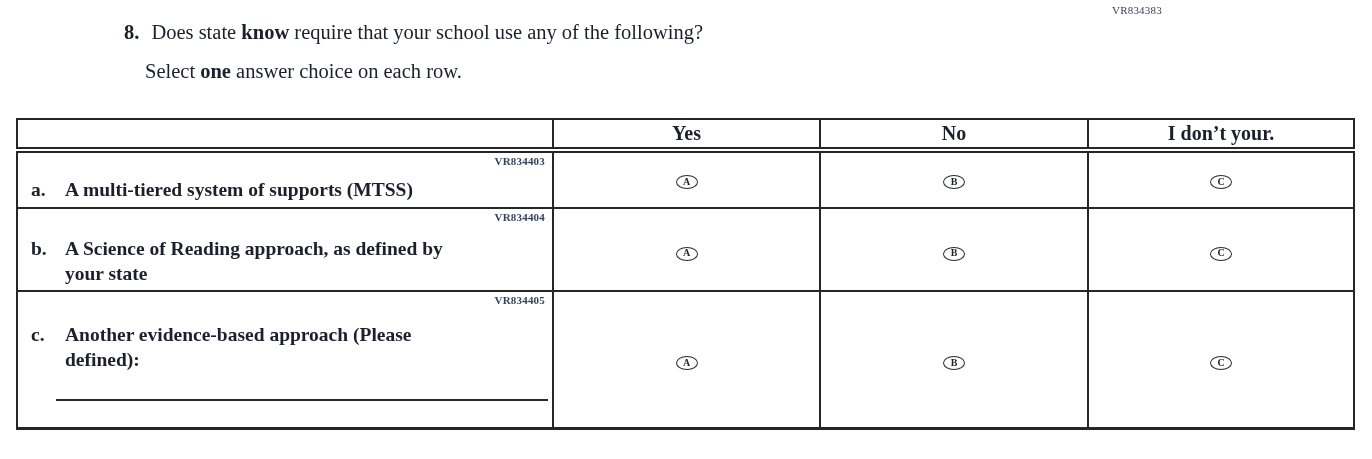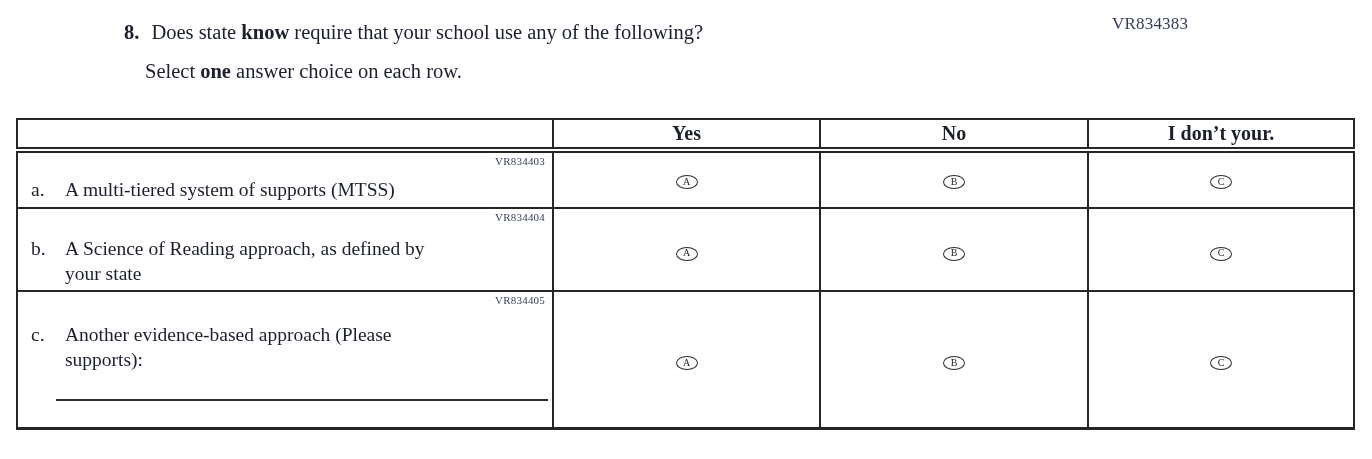--- a/index.html
+++ b/index.html
@@ -9,22 +9,22 @@
     font-family: "Liberation Serif", "DejaVu Serif", serif;
     color: #1b202c;
     position: relative;
     overflow: hidden;
   }
 
   
   .form-code {
     position: absolute;
     left: 1112px;
-    top: 14px;
-    font-size: 17px;
+    top: 4px;
+    font-size: 11px;
     color: #343e5c;
     letter-spacing: 0.2px;
   }
   .question-line {
     position: absolute;
     left: 124px;
     top: 21px;
     font-size: 20.5px;
     white-space: nowrap;
   }
@@ -50,20 +50,21 @@
     border-bottom-width: 3px;
   }
   col.c-label { width: 536px; }
   col.c-yes   { width: 267px; }
   col.c-no    { width: 268px; }
   col.c-idk   { width: 266px; }
 
   .q-table th, .q-table td {
     border: 2px solid #262626;
     padding: 0;
+    font-weight: bold;
   }
   .q-table thead th {
     height: 31px;
     font-size: 20px;
     font-weight: bold;
     text-align: center;
     vertical-align: middle;
     border-bottom: 6px double #262626;
     margin-left: 34px;
   }
@@ -193,21 +194,21 @@
         <span class="bubble">C</span>
       </td>
     </tr>
     <tr class="row-c">
       <td class="label-cell">
         <span class="vr">VR834405</span>
         <div class="label">
           <span class="ltr">c.</span>
           <span class="txt">
             <span class="ln">Another evidence-based approach (Please</span>
-            <span class="ln">supports):</span>
+            <span class="ln">defined):</span>
           </span>
         </div>
         <div class="write-line"></div>
       </td>
       <td class="opt">
         <span class="bubble">A</span>
       </td>
       <td class="opt">
         <span class="bubble">B</span>
       </td>

